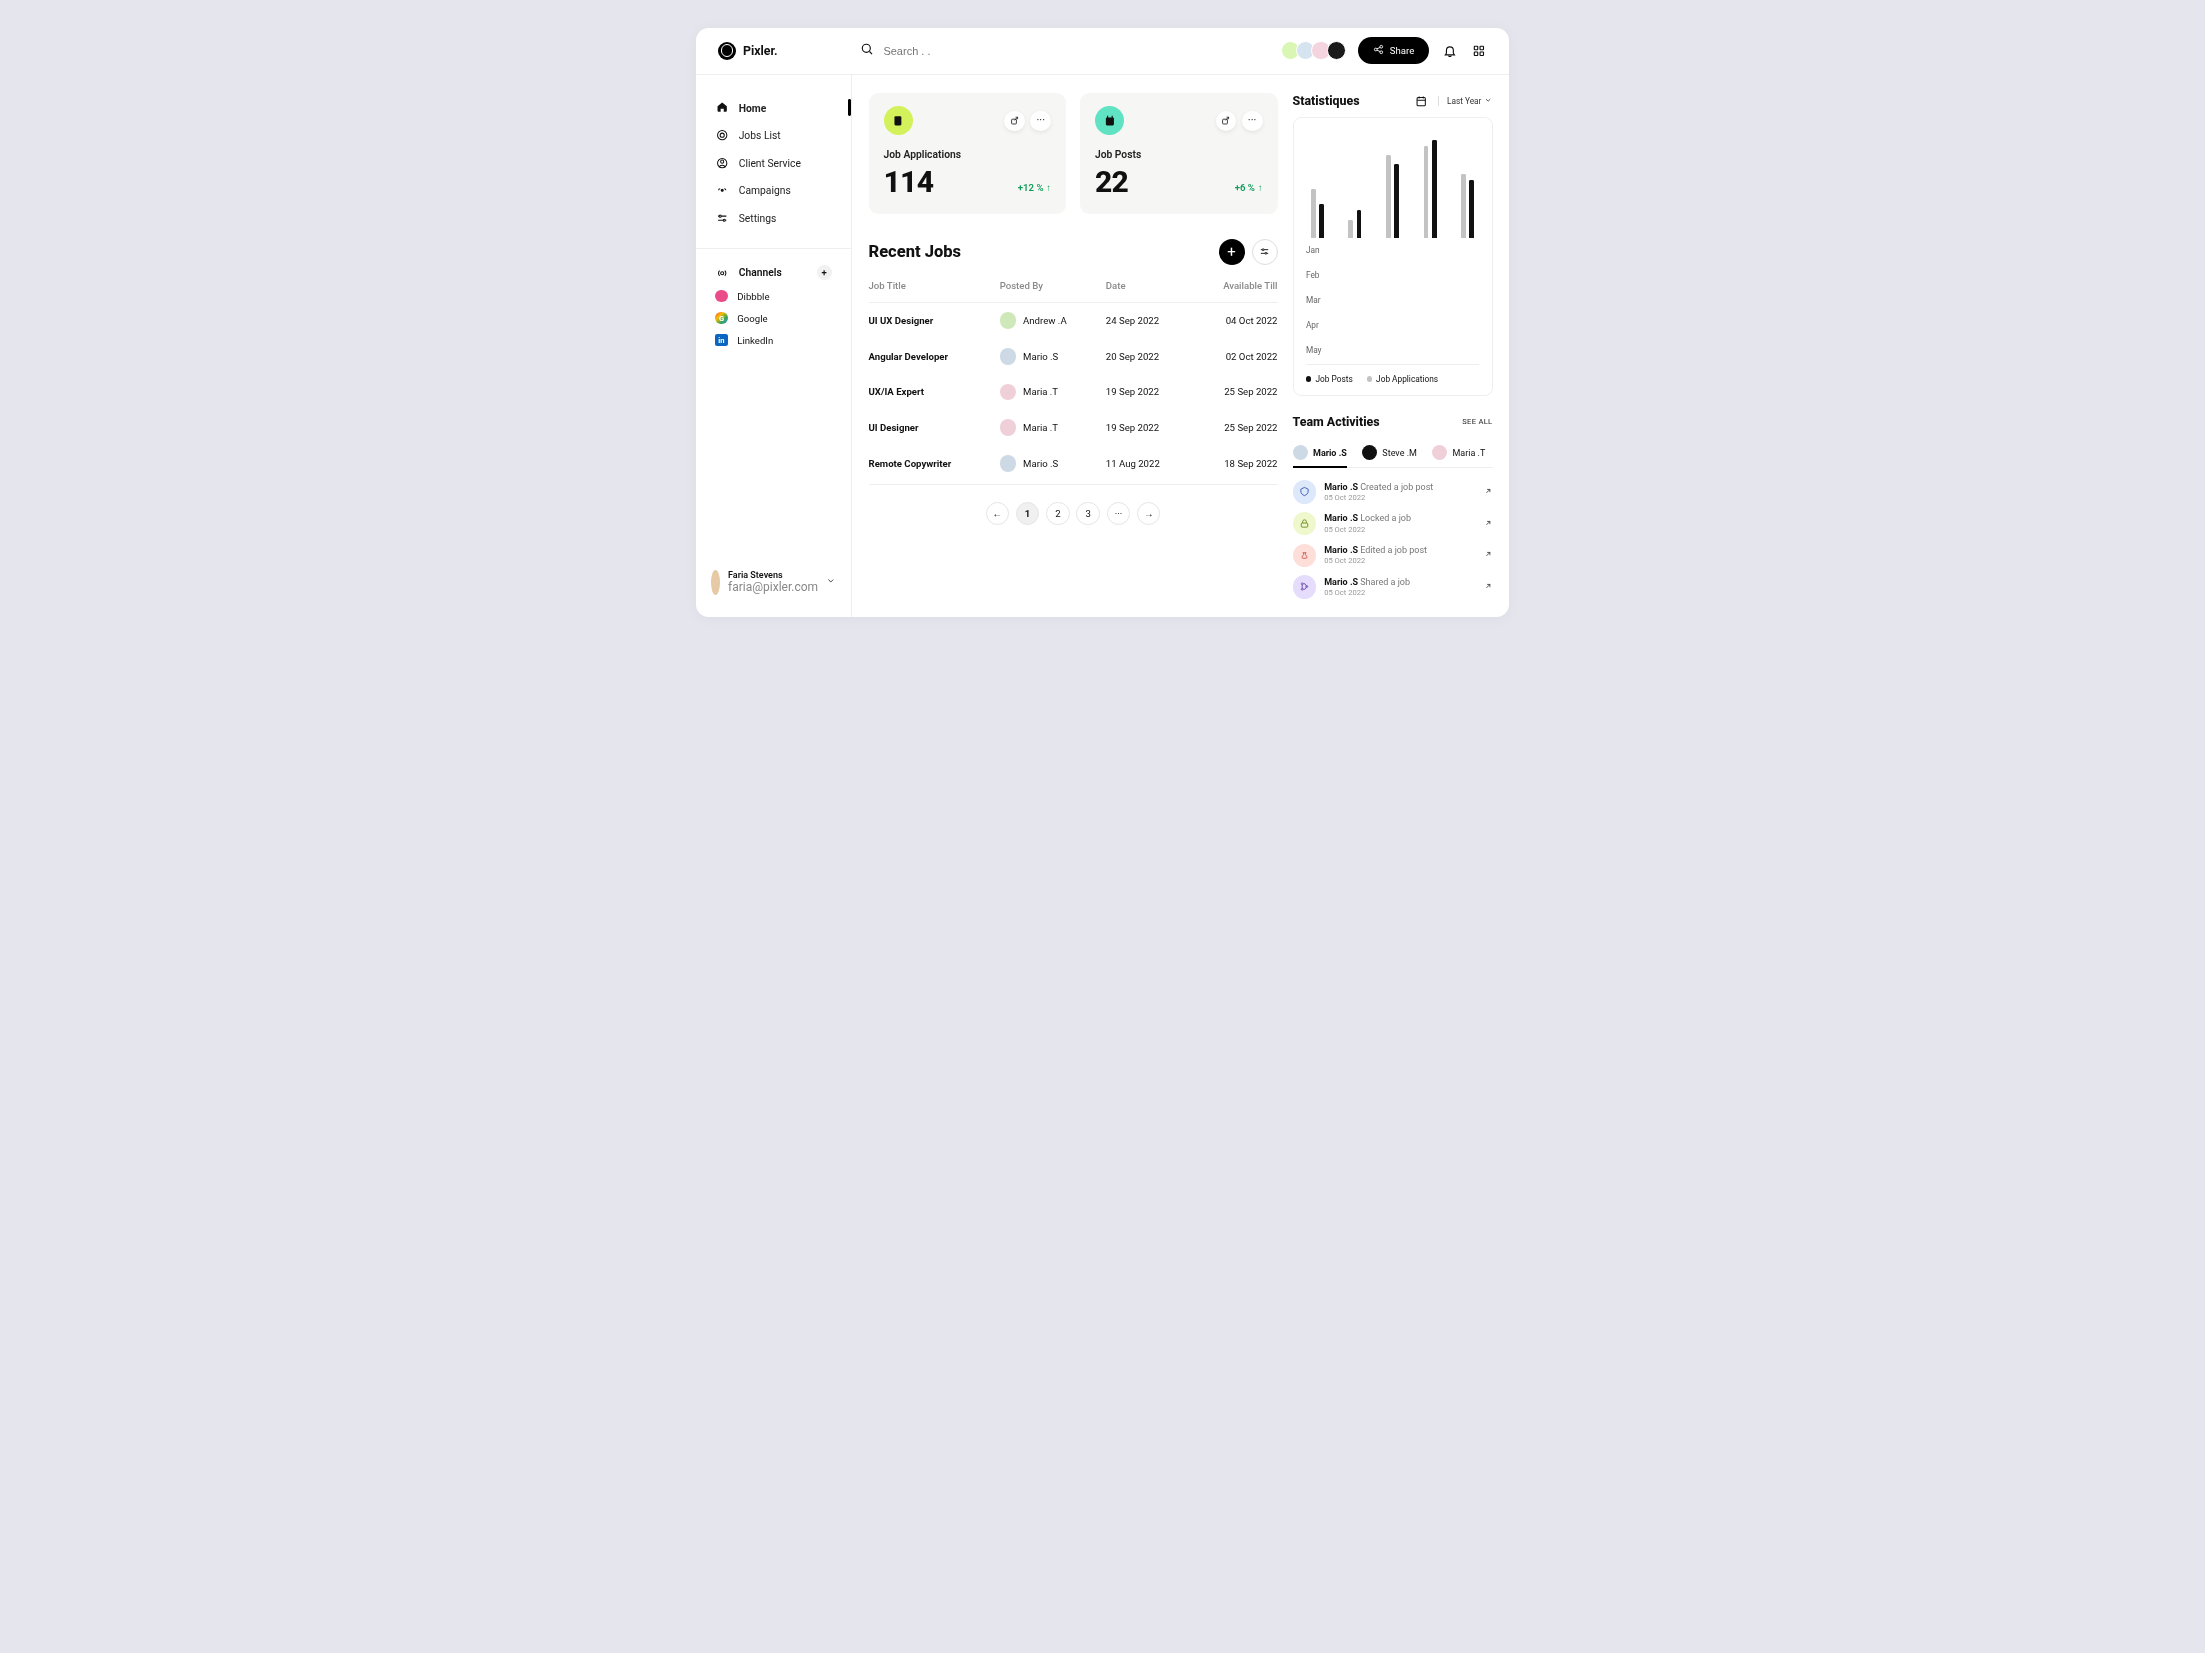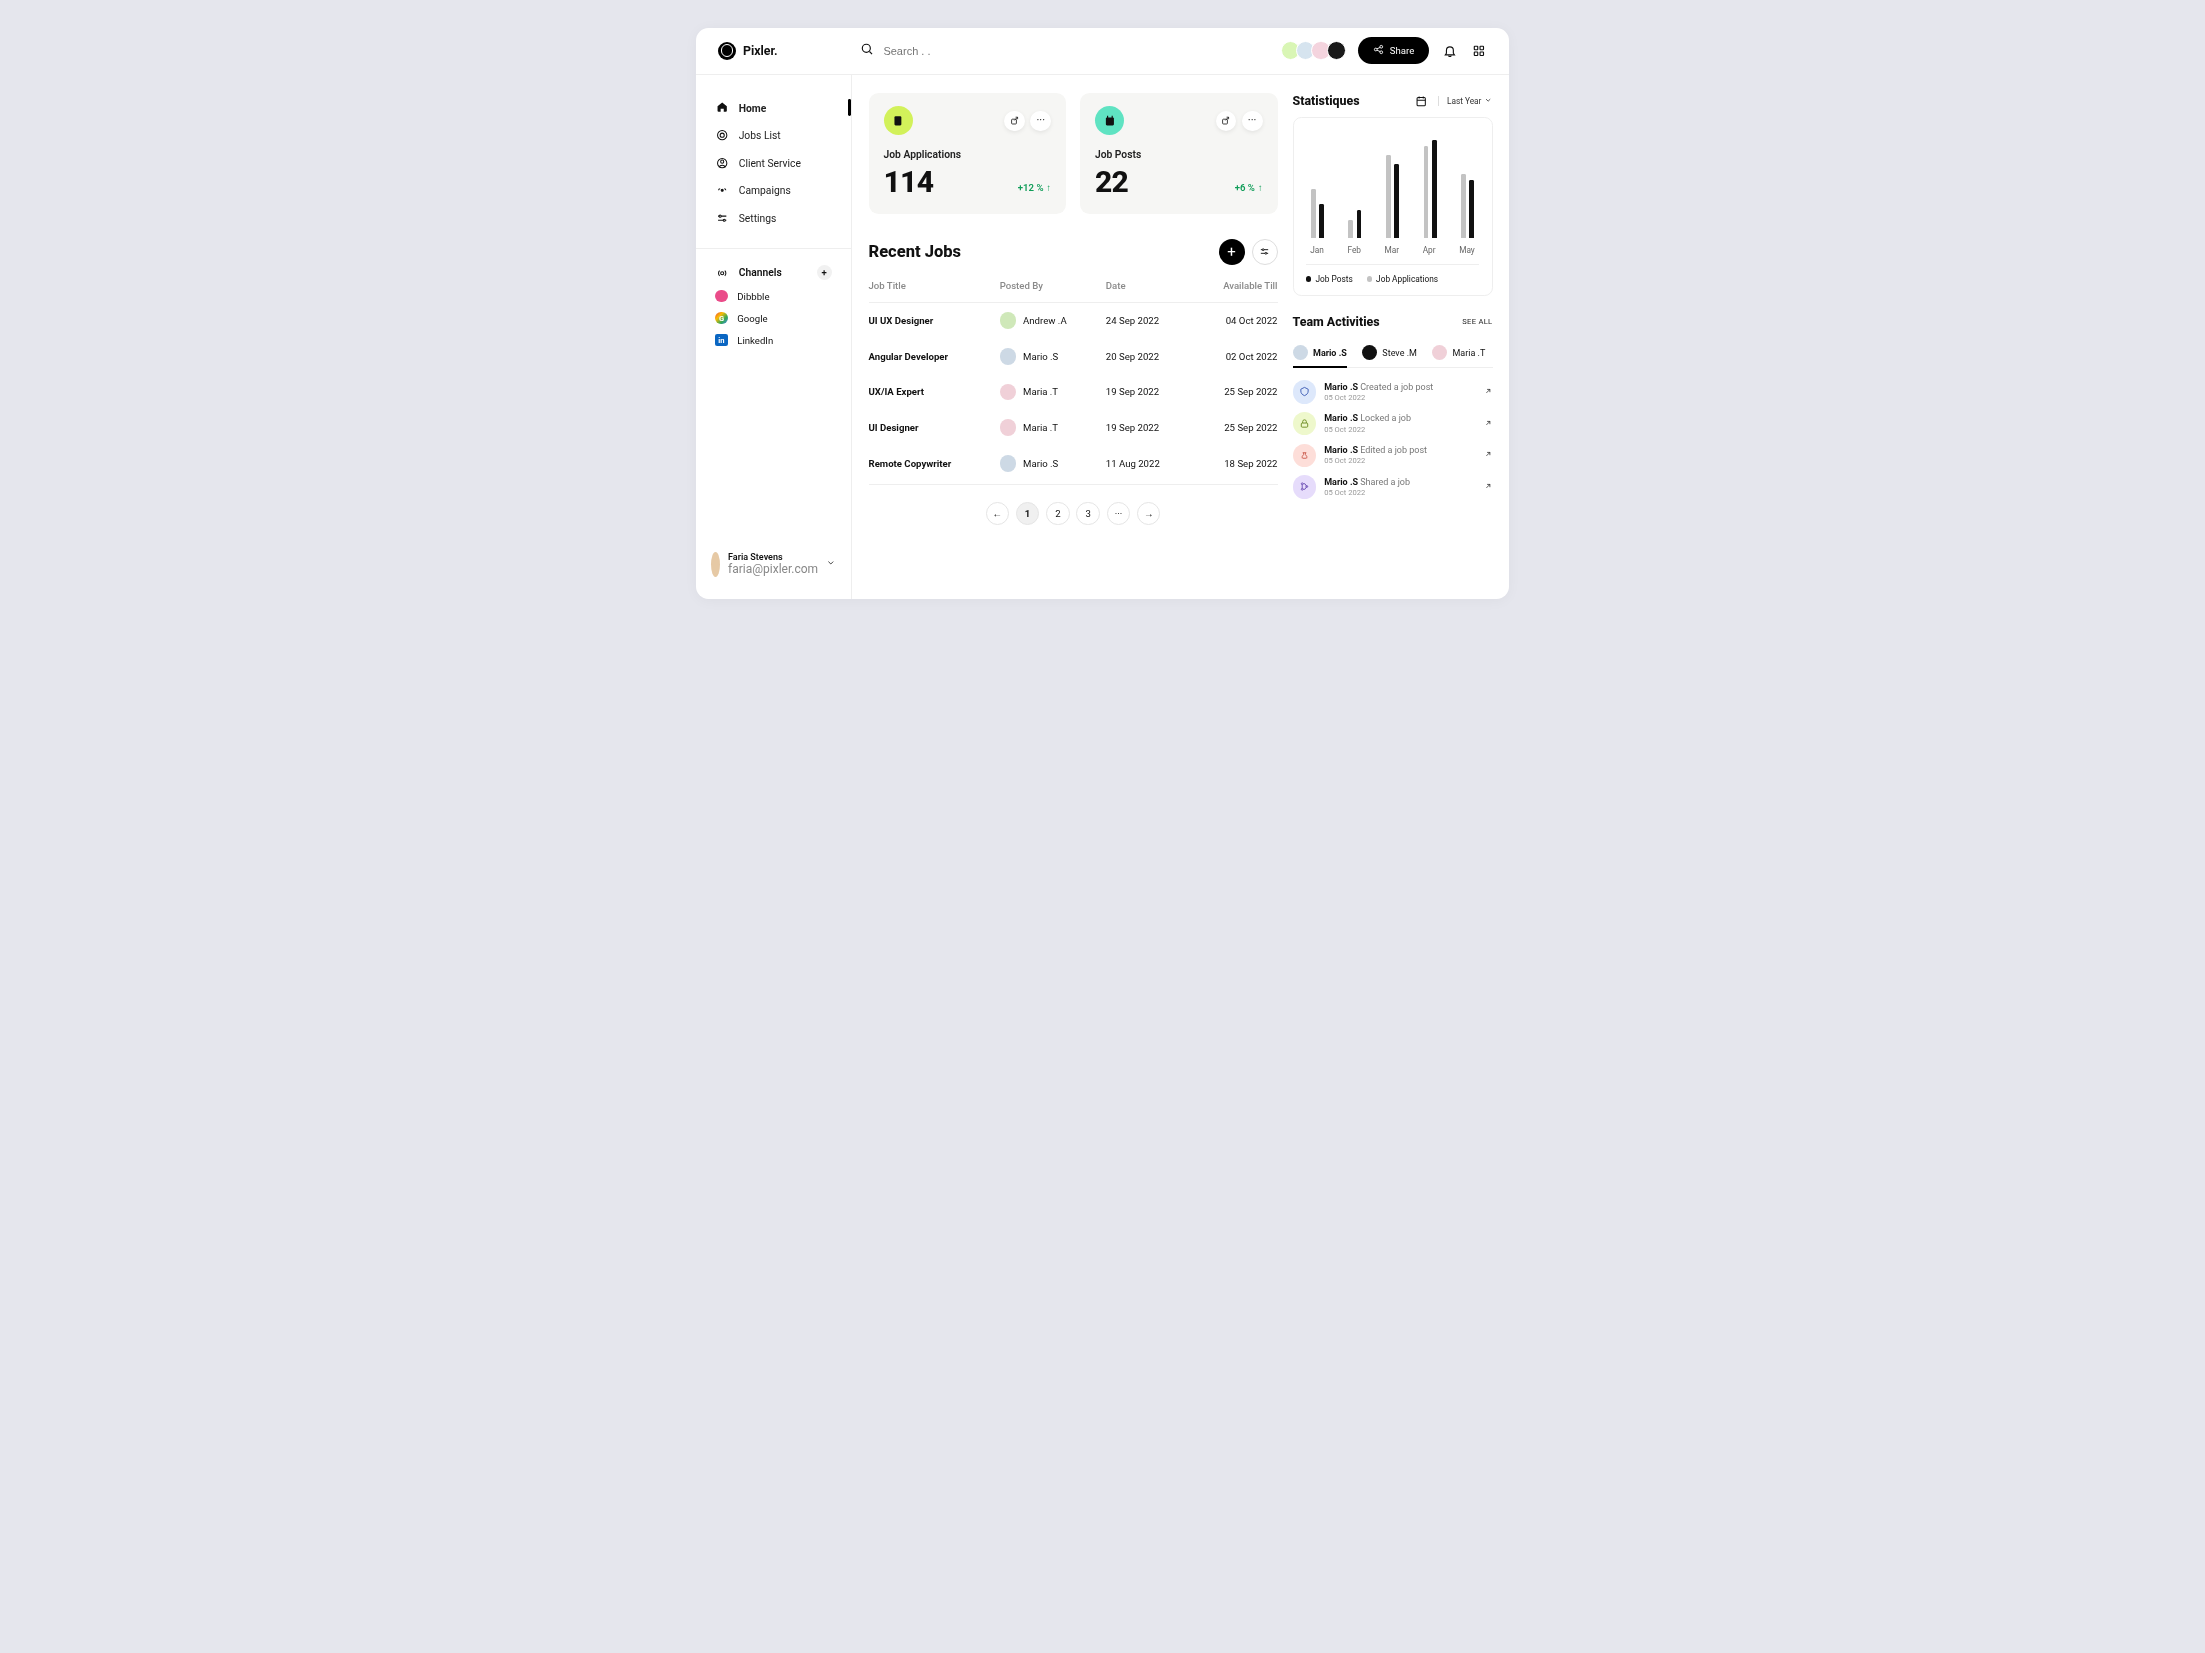--- a/index.html
+++ b/index.html
@@ -140,21 +140,21 @@
   .main-right{width:200px;}
   .stats-head{display:flex;align-items:center;gap:8.3px;}
   .stats-head h3{font-size:12.4px;font-weight:800;}
   .stats-head .cal{margin-left:auto;}
   .range{font-size:8.3px;color:#333;display:flex;align-items:center;gap:2.8px;border-left:0.7px solid #ddd;padding-left:8.3px;cursor:pointer;}
   .chart-box{border:0.7px solid #eee;border-radius:8.3px;margin-top:8.3px;padding:9.6px 12.4px 11px;}
   .chart{display:flex;align-items:flex-end;gap:15px;height:110px;justify-content:space-around;}
   .bar-group{display:flex;gap:3.4px;align-items:flex-end;}
   .bar{width:4.8px;border-radius:1.4px 1.4px 0 0;}
   .bar.a{background:#c3c3c3;} .bar.b{background:#111;}
-  .x-labels{display:flex;justify-content:space-around;font-size:8.3px;color:#666;margin-top:6.9px;gap:15px;}
+  .x-labels{display:flex;justify-content:space-around;font-size:8.3px;color:#666;margin-top:6.9px;gap:15px;flex-direction:column;}
   .legend{display:flex;gap:13.8px;align-items:center;margin-top:9.6px;border-top:0.7px solid #eee;padding-top:8.3px;font-size:8.3px;}
   .lg{display:flex;align-items:center;gap:4.1px;}
   .lg-dot{width:5.5px;height:5.5px;border-radius:50%;}
 
   .team-head{display:flex;align-items:center;margin-top:18px;}
   .team-head h3{font-size:12.4px;font-weight:800;}
   .see-all{margin-left:auto;font-size:7.6px;letter-spacing:0.3px;color:#222;cursor:pointer;}
   .tabs{display:flex;gap:15px;border-bottom:0.7px solid #eee;margin-top:9.6px;}
   .tab{display:flex;align-items:center;gap:5.5px;padding:6.9px 0;font-size:9px;cursor:pointer;position:relative;}
   .tab.active{font-weight:700;}

